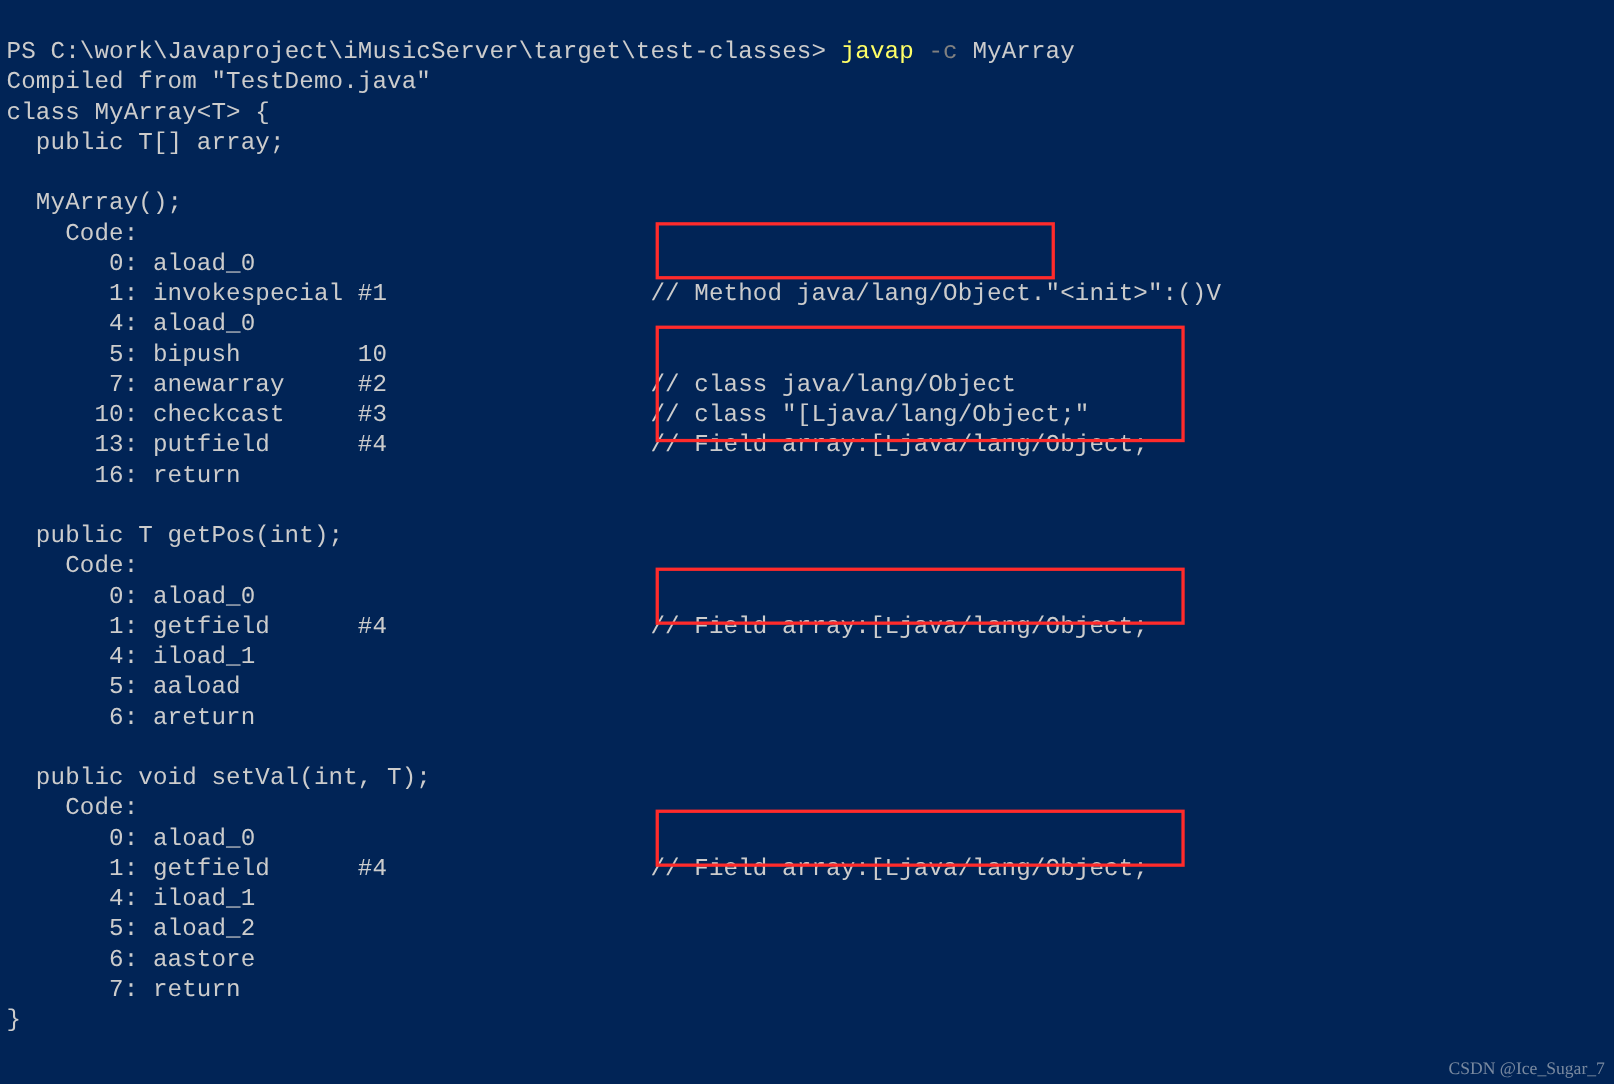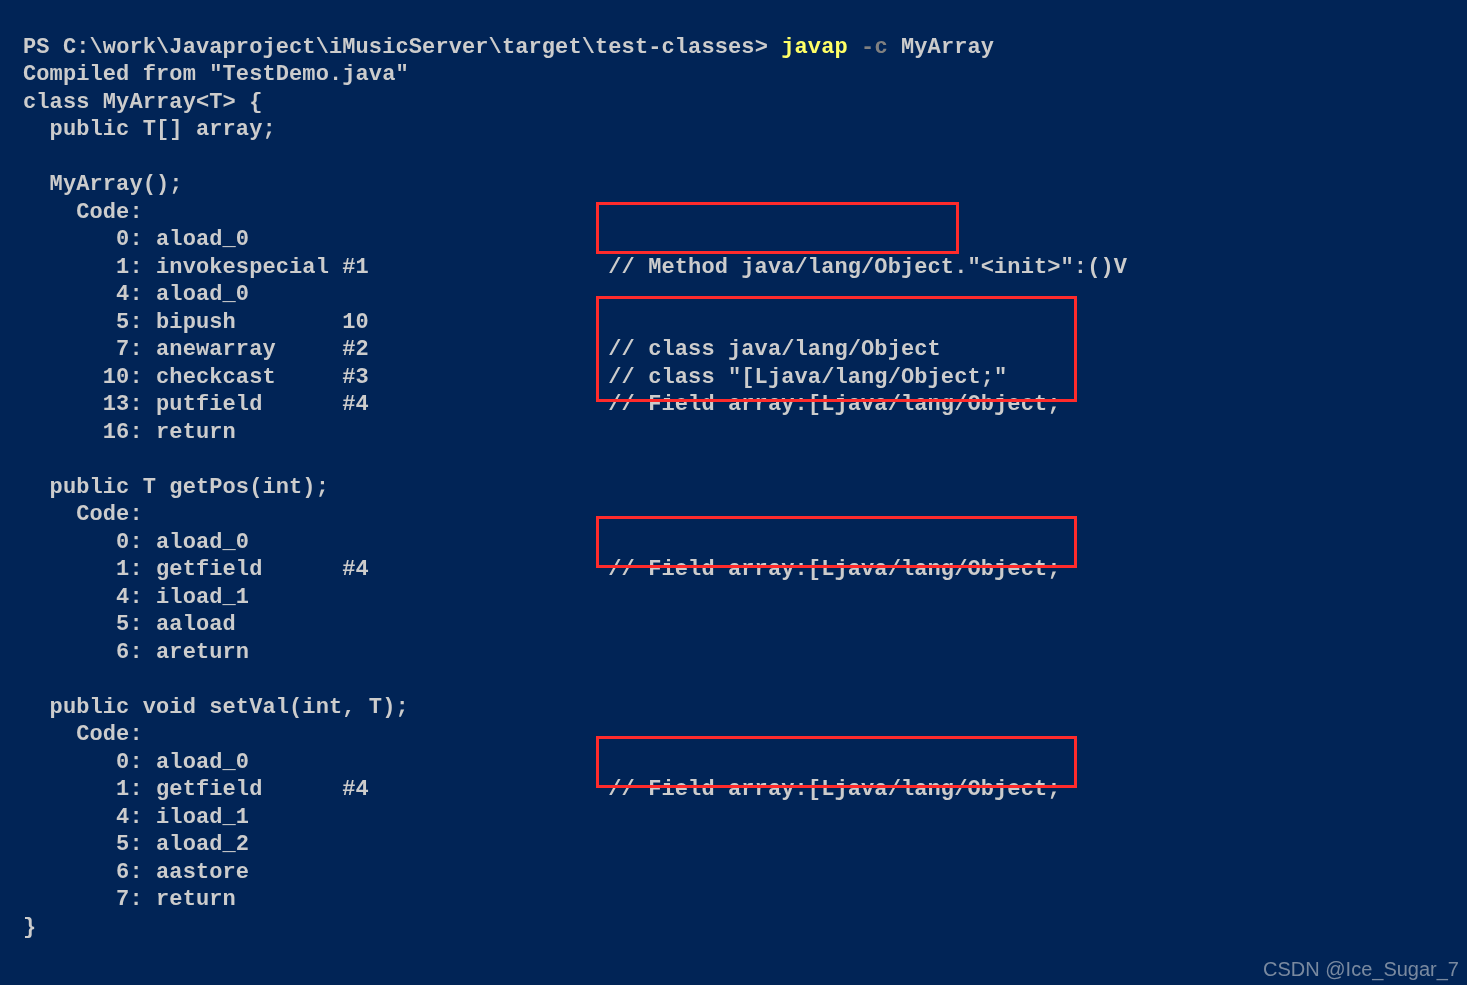--- a/index.html
+++ b/index.html
@@ -8,44 +8,43 @@
     width: 1467px;
     height: 985px;
     background: #012456;
     font-family: Consolas, "Courier New", monospace;
     font-size: 22px;
     color: #cccccc;
     overflow: hidden;
   }
   .terminal {
     position: relative;
-    padding: 6px 23px;
+    padding: 6px 6px;
     line-height: 27.5px;
     white-space: pre;
     letter-spacing: 0.1px;
-    font-weight: bold;
   }
   .prompt { color: #cccccc; }
   .cmd    { color: #ffff66; }
   .option { color: #808080; }
   .arg    { color: #cccccc; }
 
   .highlight-box {
     position: absolute;
     border: 3px solid #ff2b2b;
     background: transparent;
     pointer-events: none;
   }
   .watermark {
     position: absolute;
     right: 8px;
     bottom: 4px;
-    font-size: 20px;
+    font-size: 16px;
     color: rgba(220,220,220,0.55);
-    font-family: Liberation Sans, sans-serif;
+    font-family: Liberation Serif, serif;
   }
 </style>
 </head>
 <body>
 
 <div class="terminal">
 <span><span class="prompt">PS </span><span class="prompt">C:\work\Javaproject\iMusicServer\target\test-classes</span><span class="prompt">&gt; </span><span class="cmd">javap</span> <span class="option">-c</span> <span class="arg">MyArray</span></span>
 <span>Compiled from "TestDemo.java"</span>
 <span>class MyArray&lt;T&gt; {</span>
 <span>  public T[] array;</span>

